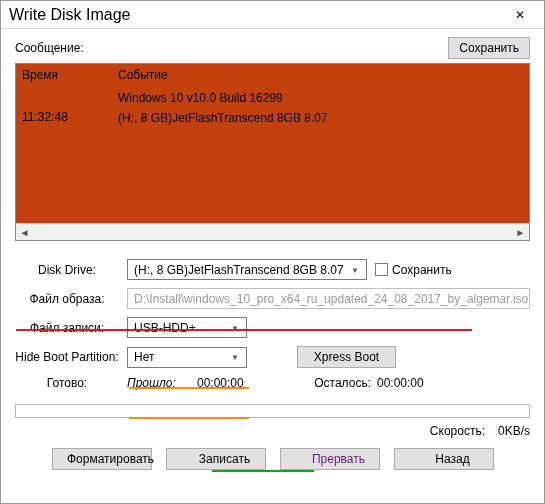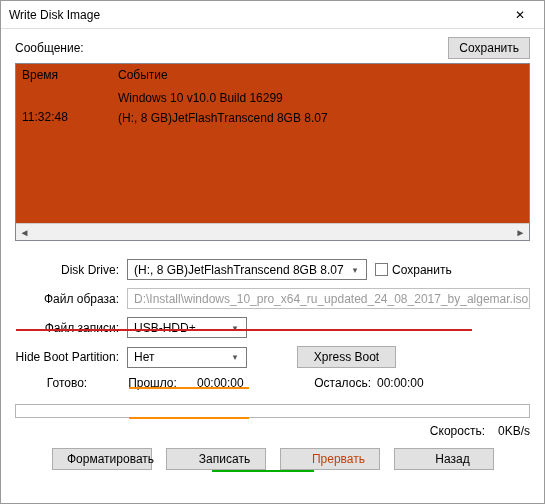--- a/index.html
+++ b/index.html
@@ -1,38 +1,38 @@
 <!DOCTYPE html>
 <html><head>
 <meta charset="utf-8">
 <style>
   * { box-sizing: border-box; font-family: 'Segoe UI', Tahoma, sans-serif; font-size: 12px; }
   body { margin: 0; padding: 0; background: #fff; }
   .window { width: 545px; height: 504px; border: 1px solid #999; background: #fff; }
   .titlebar { height: 28px; display: flex; align-items: center; padding: 0 4px 0 8px; border-bottom: 1px solid #ddd; }
-  .title { flex: 1; font-size: 12px; }
+  .title { flex: 1; font-size: 16px; }
   .close { width: 40px; height: 26px; display: flex; align-items: center; justify-content: center; font-size: 14px; }
   .content { padding: 8px 14px; }
   .msg-row { display: flex; align-items: center; margin-bottom: 4px; }
   .msg-row .lbl { flex: 1; }
   .btn { background: #e1e1e1; border: 1px solid #adadad; padding: 2px 10px; height: 22px; display: inline-flex; align-items: center; justify-content: center; }
-  .btn.disabled { color: #c2410c; }
+  .btn.disabled { color: #701a75; }
   .log-box { border: 1px solid #828790; height: 178px; display: flex; flex-direction: column; background: #c2410c; }
   .log-head { display: flex; padding: 4px 6px; }
   .log-body { flex: 1; padding: 2px 6px; }
   .log-row { display: flex; padding: 2px 0; }
   .c-time { width: 96px; }
   .c-event { flex: 1; }
   .evline { line-height: 16px; }
   .scroll-h { height: 17px; display: flex; background: #f0f0f0; border-top: 1px solid #ccc; }
   .scroll-btn { width: 17px; display: flex; align-items: center; justify-content: center; color: #555; font-size: 10px; background: #f0f0f0; }
   .scroll-track { flex: 1; background: #f0f0f0; }
   .form { margin-top: 18px; }
   .frow { display: flex; align-items: center; margin-bottom: 8px; }
-  .flab { width: 112px; text-align: right; padding-right: 8px; }
+  .flab { width: 112px; text-align: center; padding-right: 8px; }
   .select { border: 1px solid #7a7a7a; height: 21px; background: #fff; display: flex; align-items: center; padding: 0 4px 0 6px; position: relative; }
   .select .sv { flex: 1; white-space: nowrap; overflow: hidden; }
   .select .dd { width: 14px; text-align: center; color: #555; font-size: 9px; }
   .input-ro { border: 1px solid #c0c0c0; height: 21px; color: #9a9a9a; padding: 0 6px; display: flex; align-items: center; flex: 1; white-space: nowrap; overflow: hidden; }
   .cb { display: flex; align-items: center; gap: 4px; margin-left: 8px; }
   .drive-sel { width: 240px; }
   .method-sel { width: 120px; }
   .hide-sel { width: 120px; }
   .red-under { position: absolute; left: 15px; right: 72px; top: 300px; height: 2px; background: #d02020; }
   .or1 { position: absolute; left: 128px; width: 120px; top: 358px; height: 2px; background: #ff8c00; }
@@ -119,21 +119,21 @@
         <div class="select hide-sel">
           <span class="sv">Нет</span>
           <span class="dd">▾</span>
         </div>
         <button class="btn xpress">Xpress Boot</button>
       </div>
 
       <div class="timerow">
         <div class="tl">Готово:</div>
         <div style="flex:1;display:flex;">
-          <div style="width:70px;text-align:center;padding-right:19px;">Прошло:</div>
+          <div style="width:70px;text-align:left;padding-right:19px;font-style:italic;">Прошло:</div>
           <div class="tv">00:00:00</div>
           <div style="width:70px;text-align:right;padding-right:6px;">Осталось:</div>
           <div class="tv">00:00:00</div>
         </div>
       </div>
     </div>
 
     <div class="progress"></div>
 
     <div class="speedrow">

